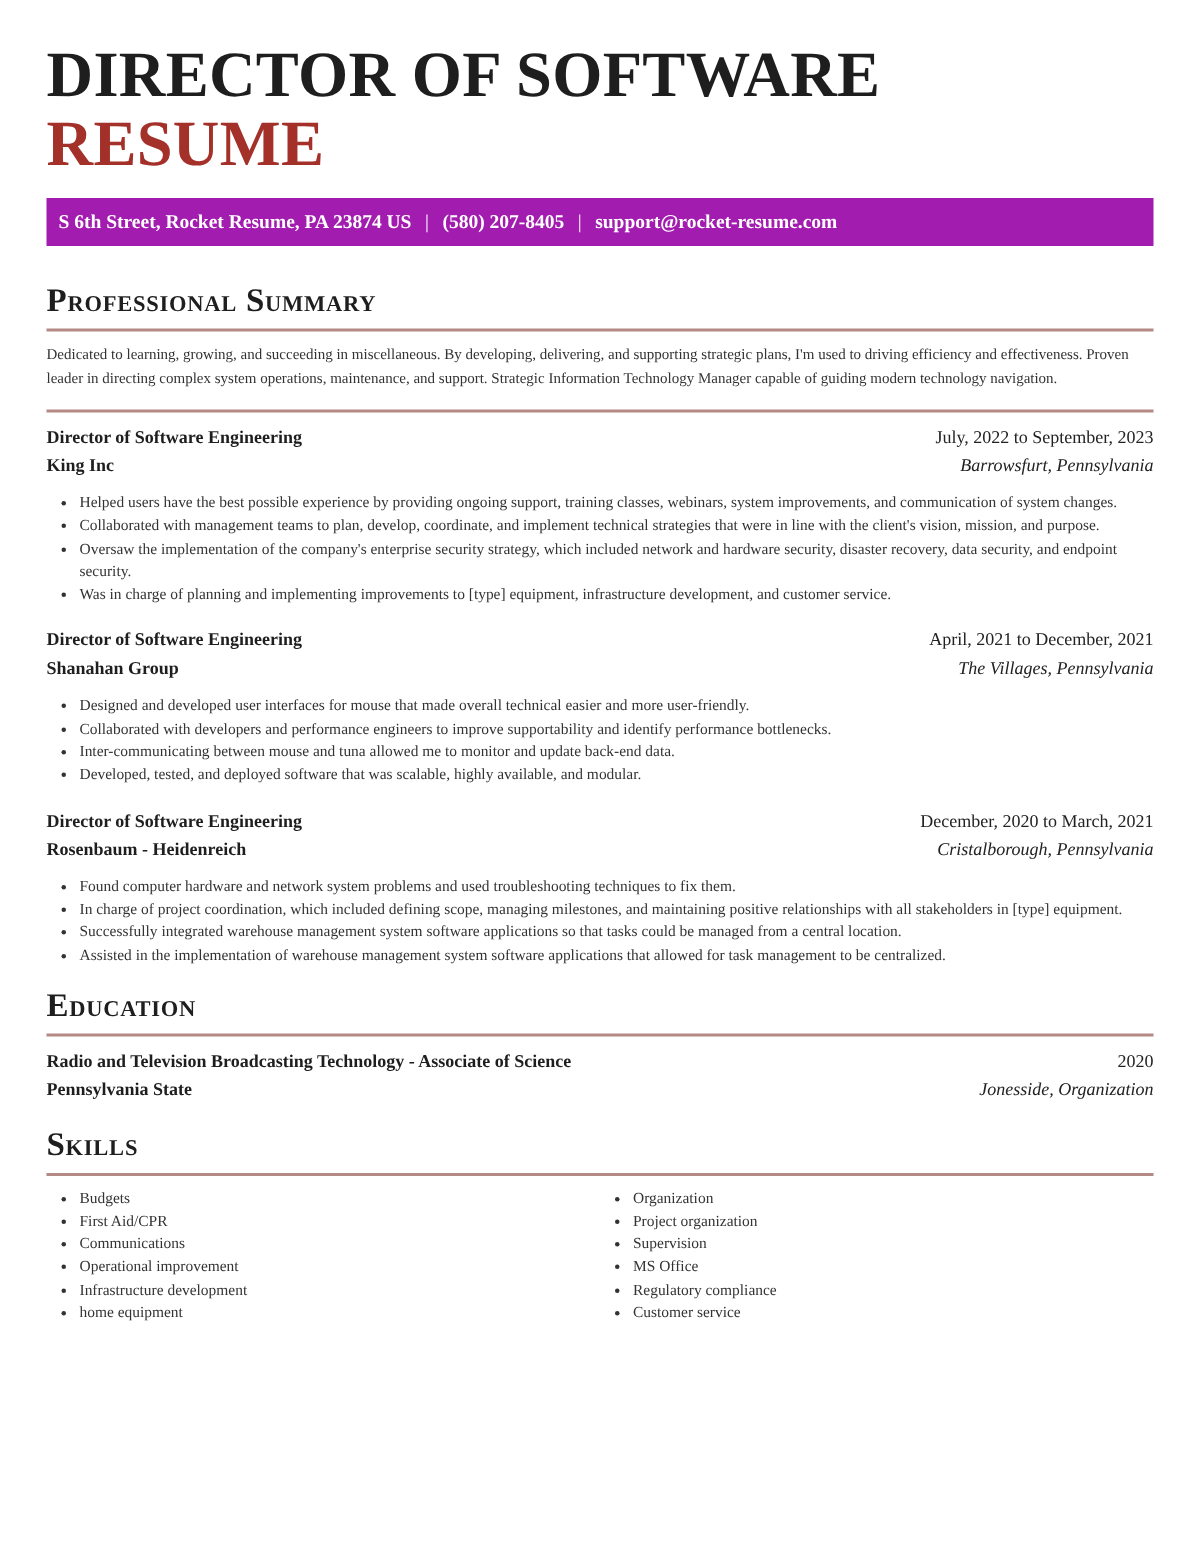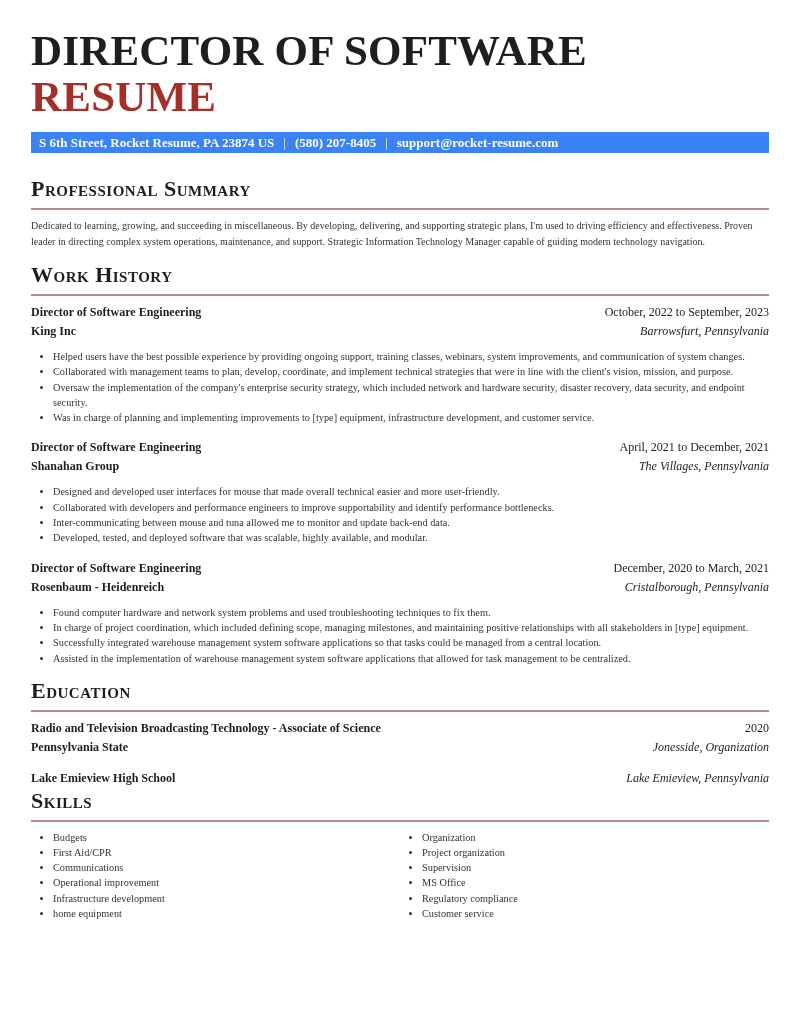--- a/index.html
+++ b/index.html
@@ -1,20 +1,20 @@
 <!DOCTYPE html>
 <html><head>
   <meta charset="utf-8">
   <style>
     html, body { margin:0; padding:0; background:#ffffff; }
     body { width:800px; height:1035px; overflow:hidden; font-family:"Liberation Serif", "DejaVu Serif", serif; color:#222; }
     .page { position:relative; padding:0 31px; }
     .title { margin:0; padding-top:28px; font-size:43px; line-height:46px; font-weight:bold; letter-spacing:0.2px; color:#1e1e1e; }
     .title .accent { color:#a4302a; }
-    .contact-bar { margin-top:12px; height:21px; background:#3b82f6; color:#fff; font-size:13px; font-weight:bold; display:flex; align-items:center; padding-left:8px; }
+    .contact-bar { margin-top:12px; height:32px; background:#a21caf; color:#fff; font-size:13px; font-weight:bold; display:flex; align-items:center; padding-left:8px; }
     .contact-bar .sep { margin:0 9px; font-weight:normal; }
     .section-heading { margin:0; font-size:22px; font-weight:bold; font-variant:small-caps; letter-spacing:0.5px; color:#1e1e1e; line-height:26px; }
     .rule { height:2px; background:#b58a86; margin-top:6px; }
     .summary { font-size:10px; line-height:15.5px; color:#333; margin:8px 0 0 0; }
     .job { margin-top:8px; }
     .row { display:flex; justify-content:space-between; align-items:baseline; }
     .row .l { font-size:12px; font-weight:bold; color:#1e1e1e; }
     .row .r { font-size:12px; color:#222; }
     .row .r.italic { font-style:italic; }
     .row + .row { margin-top:4px; }
@@ -38,27 +38,26 @@
     <span>support@rocket-resume.com</span>
   </div>
 
   <section style="margin-top:23px;">
     <h2 class="section-heading">Professional Summary</h2>
     <div class="rule"></div>
     <p class="summary">Dedicated to learning, growing, and succeeding in miscellaneous. By developing, delivering, and supporting strategic plans, I'm used to driving efficiency and effectiveness. Proven leader in directing complex system operations, maintenance, and support. Strategic Information Technology Manager capable of guiding modern technology navigation.</p>
   </section>
 
   <section style="margin-top:13px;">
-    <h2 class="section-heading">Work History</h2>
     <div class="rule"></div>
 
     <div class="job" style="margin-top:9px;">
       <div class="row">
         <span class="l">Director of Software Engineering</span>
-        <span class="r">October, 2022 to September, 2023</span>
+        <span class="r">July, 2022 to September, 2023</span>
       </div>
       <div class="row">
         <span class="l">King Inc</span>
         <span class="r italic">Barrowsfurt, Pennsylvania</span>
       </div>
       <ul class="bullets">
         <li>Helped users have the best possible experience by providing ongoing support, training classes, webinars, system improvements, and communication of system changes.</li>
         <li>Collaborated with management teams to plan, develop, coordinate, and implement technical strategies that were in line with the client's vision, mission, and purpose.</li>
         <li>Oversaw the implementation of the company's enterprise security strategy, which included network and hardware security, disaster recovery, data security, and endpoint security.</li>
         <li>Was in charge of planning and implementing improvements to [type] equipment, infrastructure development, and customer service.</li>
@@ -109,24 +108,20 @@
         <span class="l">Radio and Television Broadcasting Technology - Associate of Science</span>
         <span class="r">2020</span>
       </div>
       <div class="row">
         <span class="l">Pennsylvania State</span>
         <span class="r italic">Jonesside, Organization</span>
       </div>
     </div>
 
     <div class="job" style="margin-top:16px;">
-      <div class="row">
-        <span class="l">Lake Emieview High School</span>
-        <span class="r italic">Lake Emieview, Pennsylvania</span>
-      </div>
     </div>
   </section>
 
   <section style="margin-top:2px;">
     <h2 class="section-heading">Skills</h2>
     <div class="rule"></div>
     <div class="skills">
       <ul>
         <li>Budgets</li>
         <li>First Aid/CPR</li>

